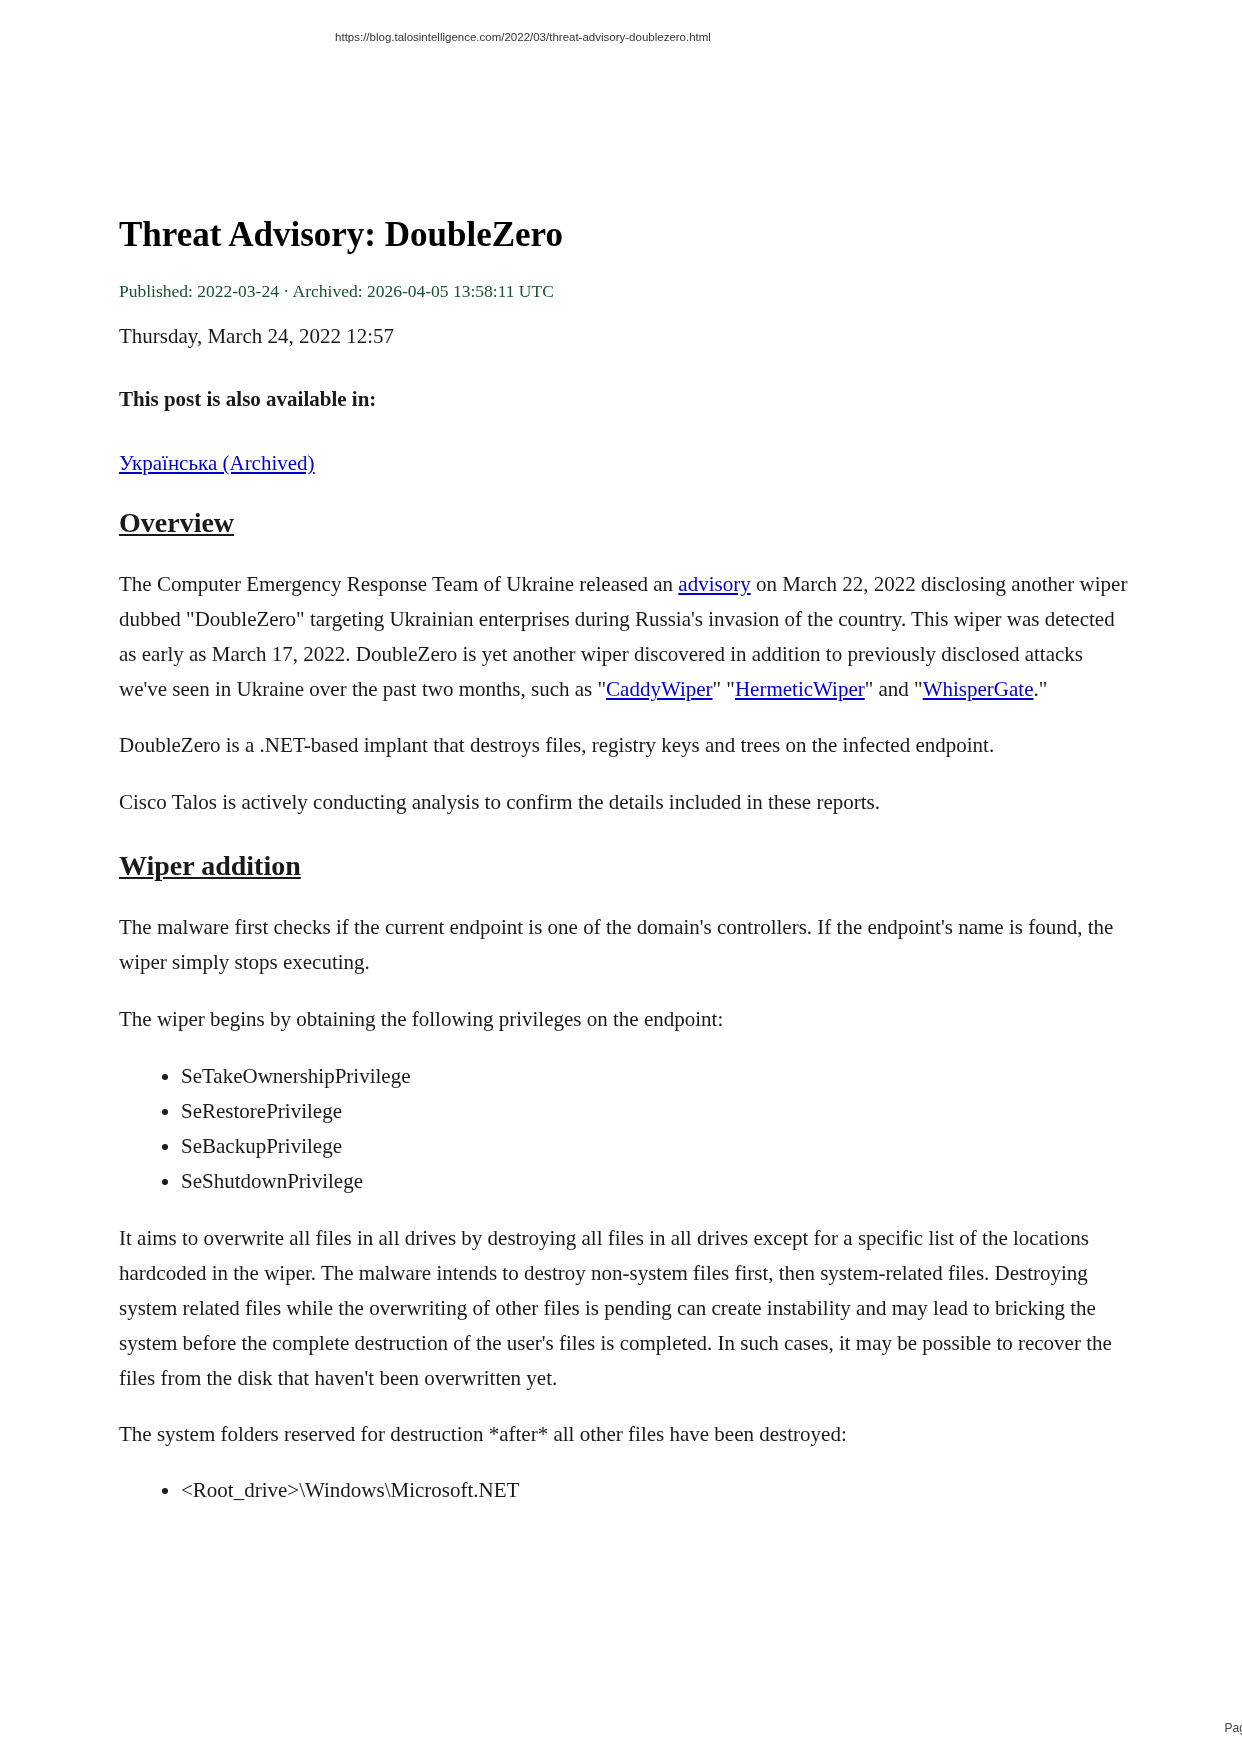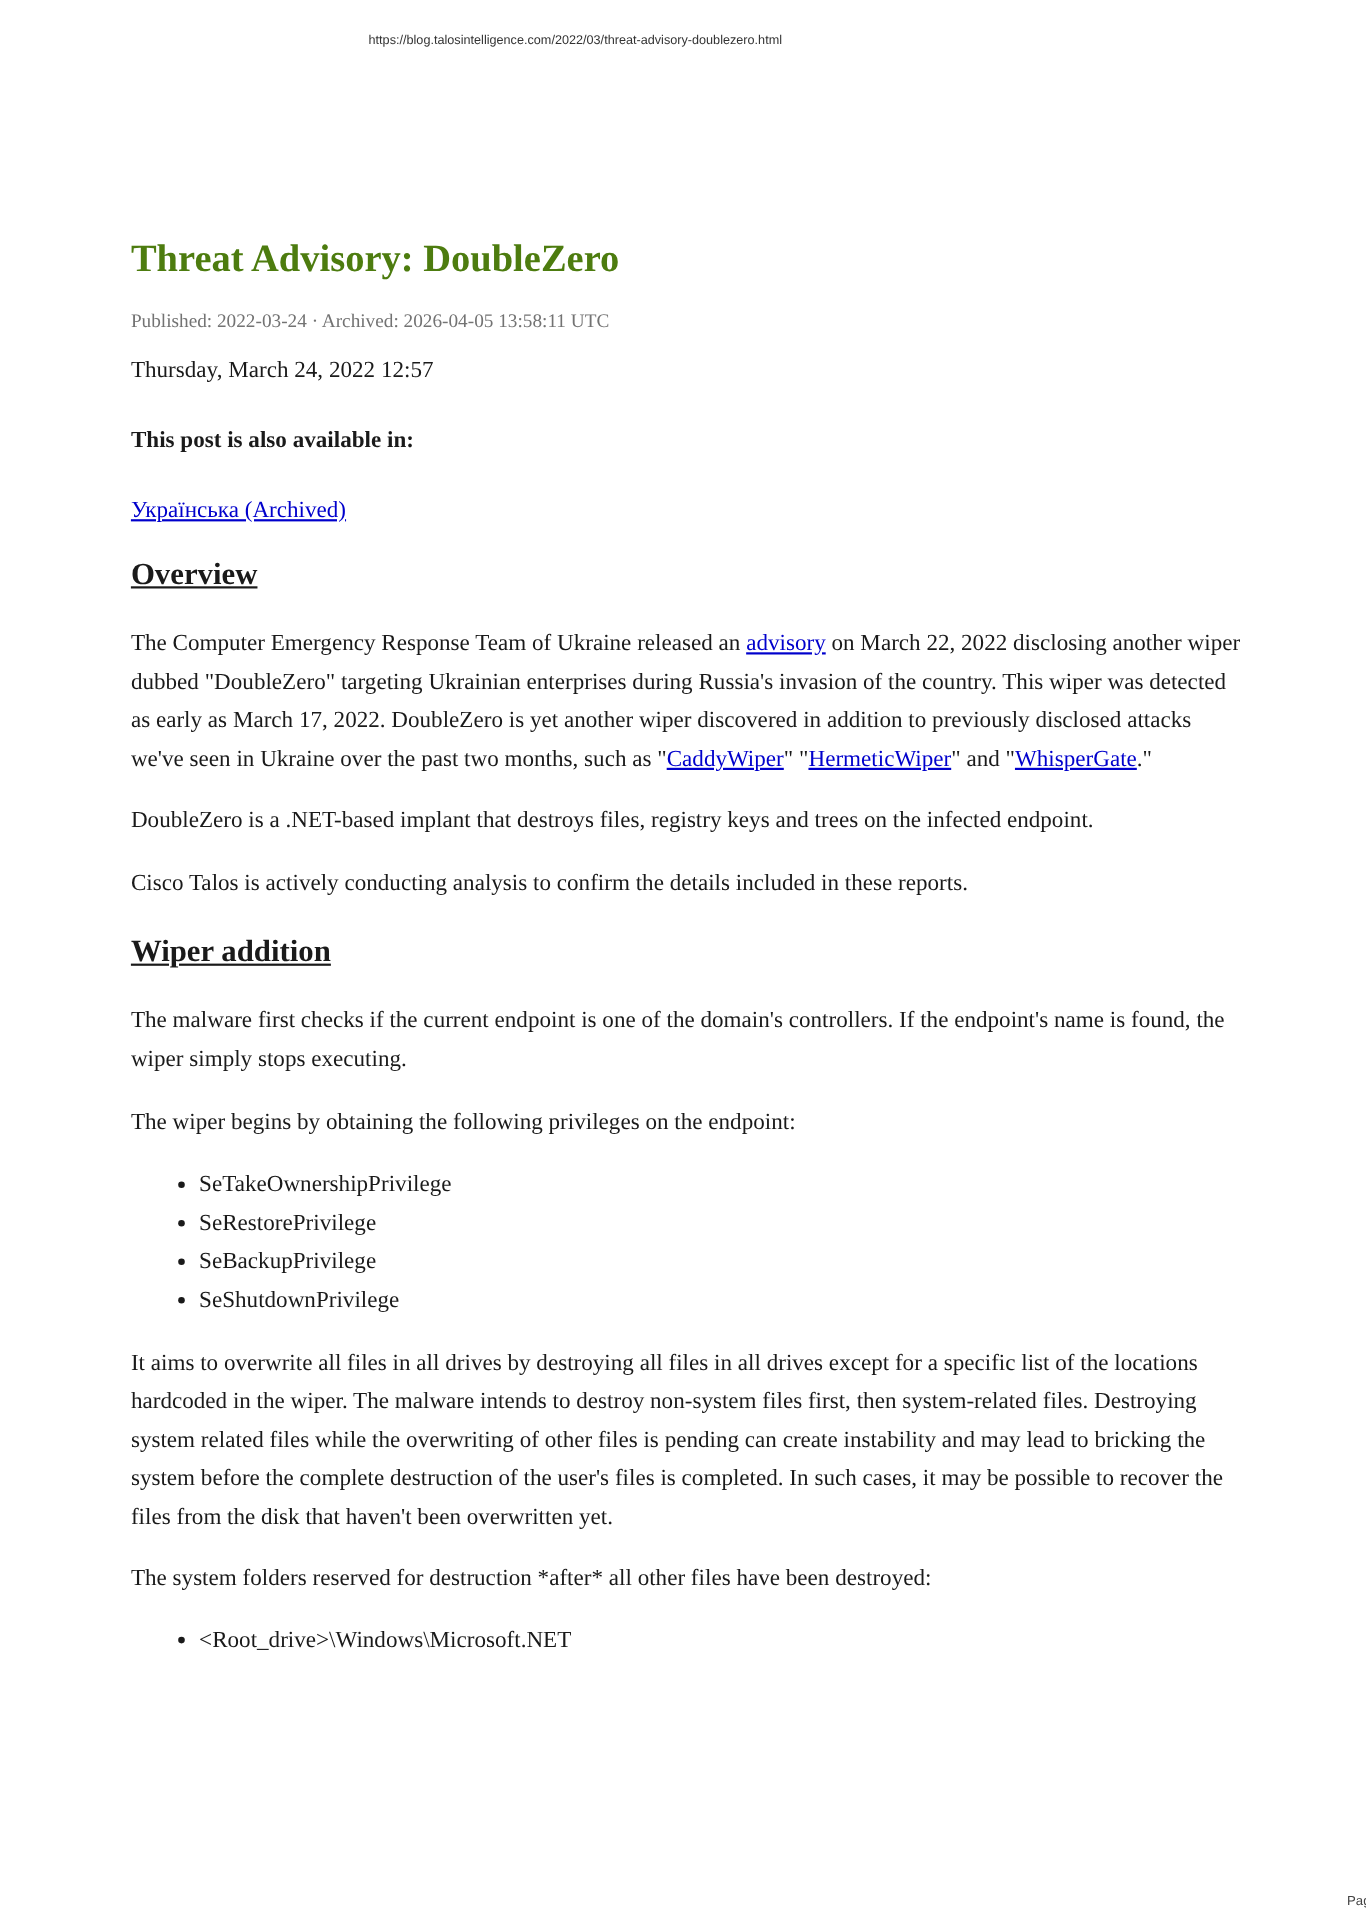--- a/index.html
+++ b/index.html
@@ -1,21 +1,21 @@
 <!DOCTYPE html>
 <html><head>
 <meta charset="utf-8">
 <style>
   html, body { margin: 0; padding: 0; background: #ffffff; }
   body { width: 1242px; height: 1756px; position: relative; overflow: hidden; font-family: "Liberation Serif", serif; color: #1a1a1a; }
   .url { position: absolute; top: 31px; left: 0; width: 1046px; text-align: center; font-family: "Liberation Sans", sans-serif; font-size: 11.5px; color: #333; }
   .content { position: absolute; left: 119px; top: 210px; width: 1010px; }
-  h1 { font-size: 35px; font-weight: bold; margin: 0; line-height: 50px; color: #4d7c0f; }
+  h1 { font-size: 35px; font-weight: bold; margin: 0; line-height: 50px; color: #000000; }
   .byline { font-size: 20px; color: #555; margin-top: 27px; line-height: 28px; }
-  .meta { font-size: 17.5px; color: #737373; margin-top: 19px; line-height: 24px; }
+  .meta { font-size: 17.5px; color: #14532d; margin-top: 19px; line-height: 24px; }
   p { font-size: 21px; line-height: 35px; margin: 0; }
   .date { margin-top: 16px; }
   .avail { margin-top: 28px; font-weight: bold; }
   .lang { margin-top: 29px; }
   h2 { font-size: 28px; font-weight: bold; margin: 0; line-height: 40px; text-decoration: underline; }
   .h-overview { margin-top: 22px; }
   .p1 { margin-top: 24px; }
   .p2 { margin-top: 21px; }
   .p3 { margin-top: 22px; }
   .h-wiper { margin-top: 26px; }

